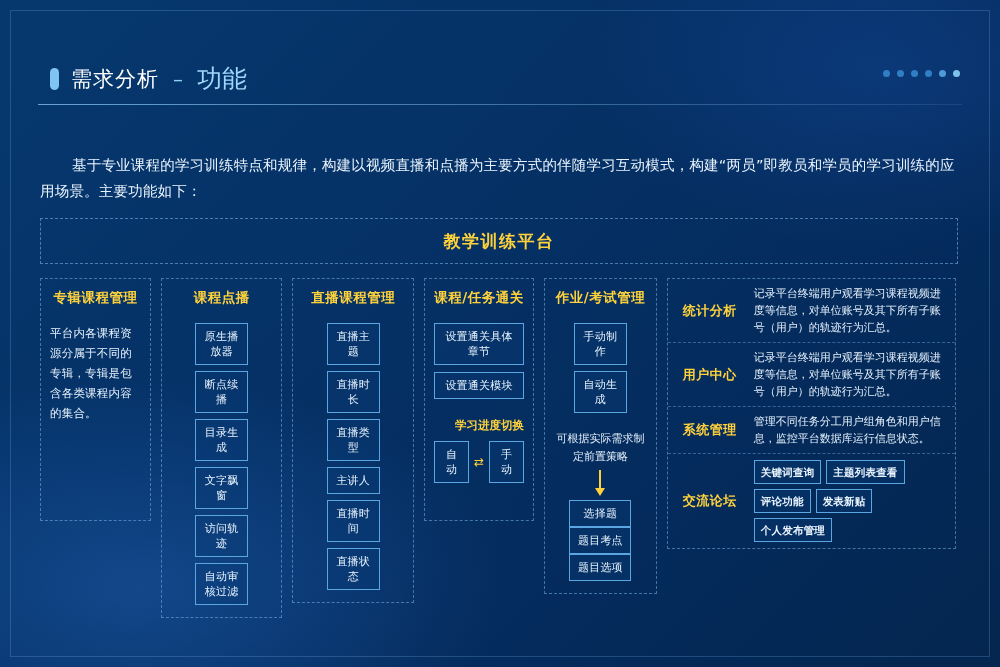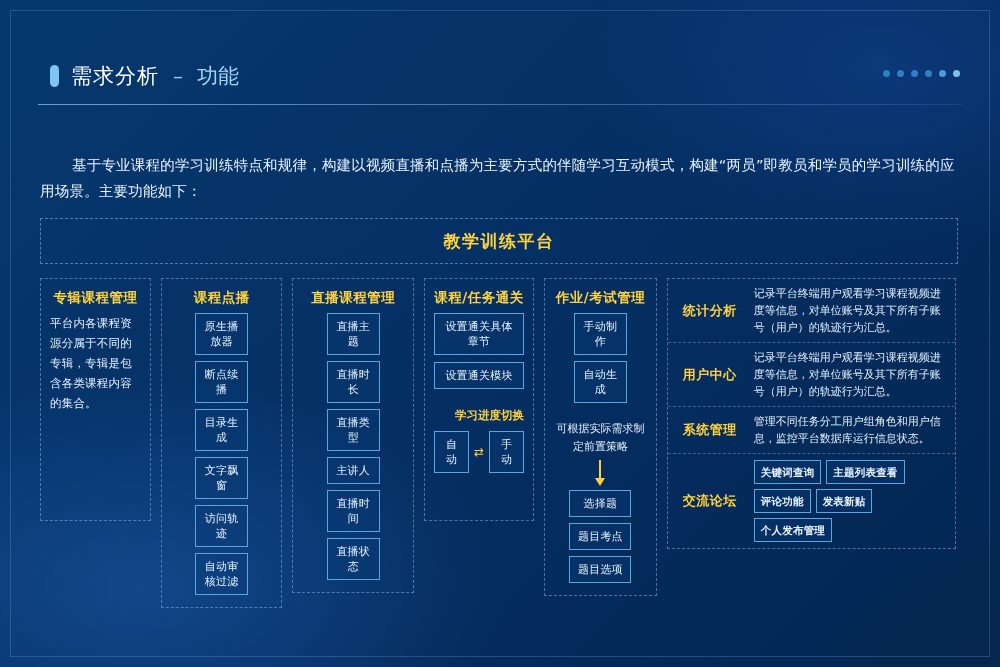--- a/index.html
+++ b/index.html
@@ -54,21 +54,21 @@
     font-size: 21px;
     color: #ffffff;
     letter-spacing: 1px;
   }
   .title-dash {
     font-size: 20px;
     color: #8fd0f5;
     margin: 0 2px;
   }
   .title-sub {
-    font-size: 21px;
+    font-size: 25px;
     color: #9fd8fb;
   }
   .dots {
     position: absolute;
     right: 2px; top: 8px;
     display: flex;
     gap: 7px;
   }
   .dots i {
     display: block;
@@ -127,21 +127,21 @@
     border: 1px dashed rgba(130,190,240,0.5);
     min-height: 243px;
     box-sizing: border-box;
     padding: 10px 9px 12px 9px;
   }
   .col-head {
     color: #ffd23c;
     font-size: 13.5px;
     font-weight: bold;
     text-align: center;
-    margin-bottom: 6px;
+    margin-bottom: 16px;
     letter-spacing: 0.5px;
   }
   .col-text {
     color: #e6f1fc;
     font-size: 11.5px;
     line-height: 20px;
     letter-spacing: 0.2px;
   }
   .c1 { width: 113px; }
   .c2 { width: 124px; }
@@ -222,21 +222,20 @@
     content: "";
     position: absolute;
     left: 0; top: 18px;
     border-left: 5px solid transparent;
     border-right: 5px solid transparent;
     border-top: 8px solid #ffd23c;
   }
   .stack {
     display: flex;
     flex-direction: column;
-    gap: 6px;
     align-items: center;
   }
   .stack .chip { width: 62px; }
 
   
   .right {
     width: 296px;
     border: 1px dashed rgba(130,190,240,0.5);
     box-sizing: border-box;
     min-height: 243px;

